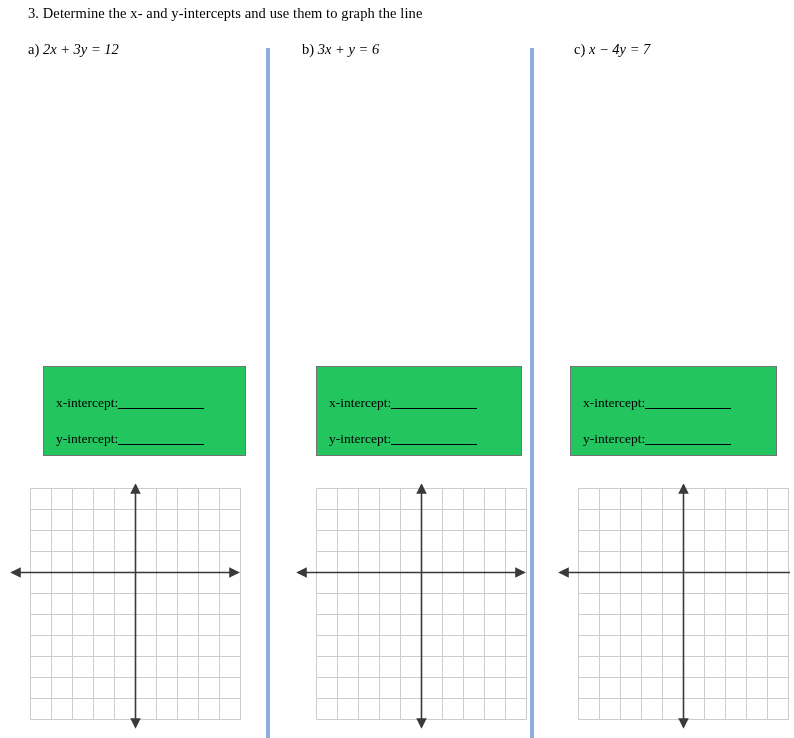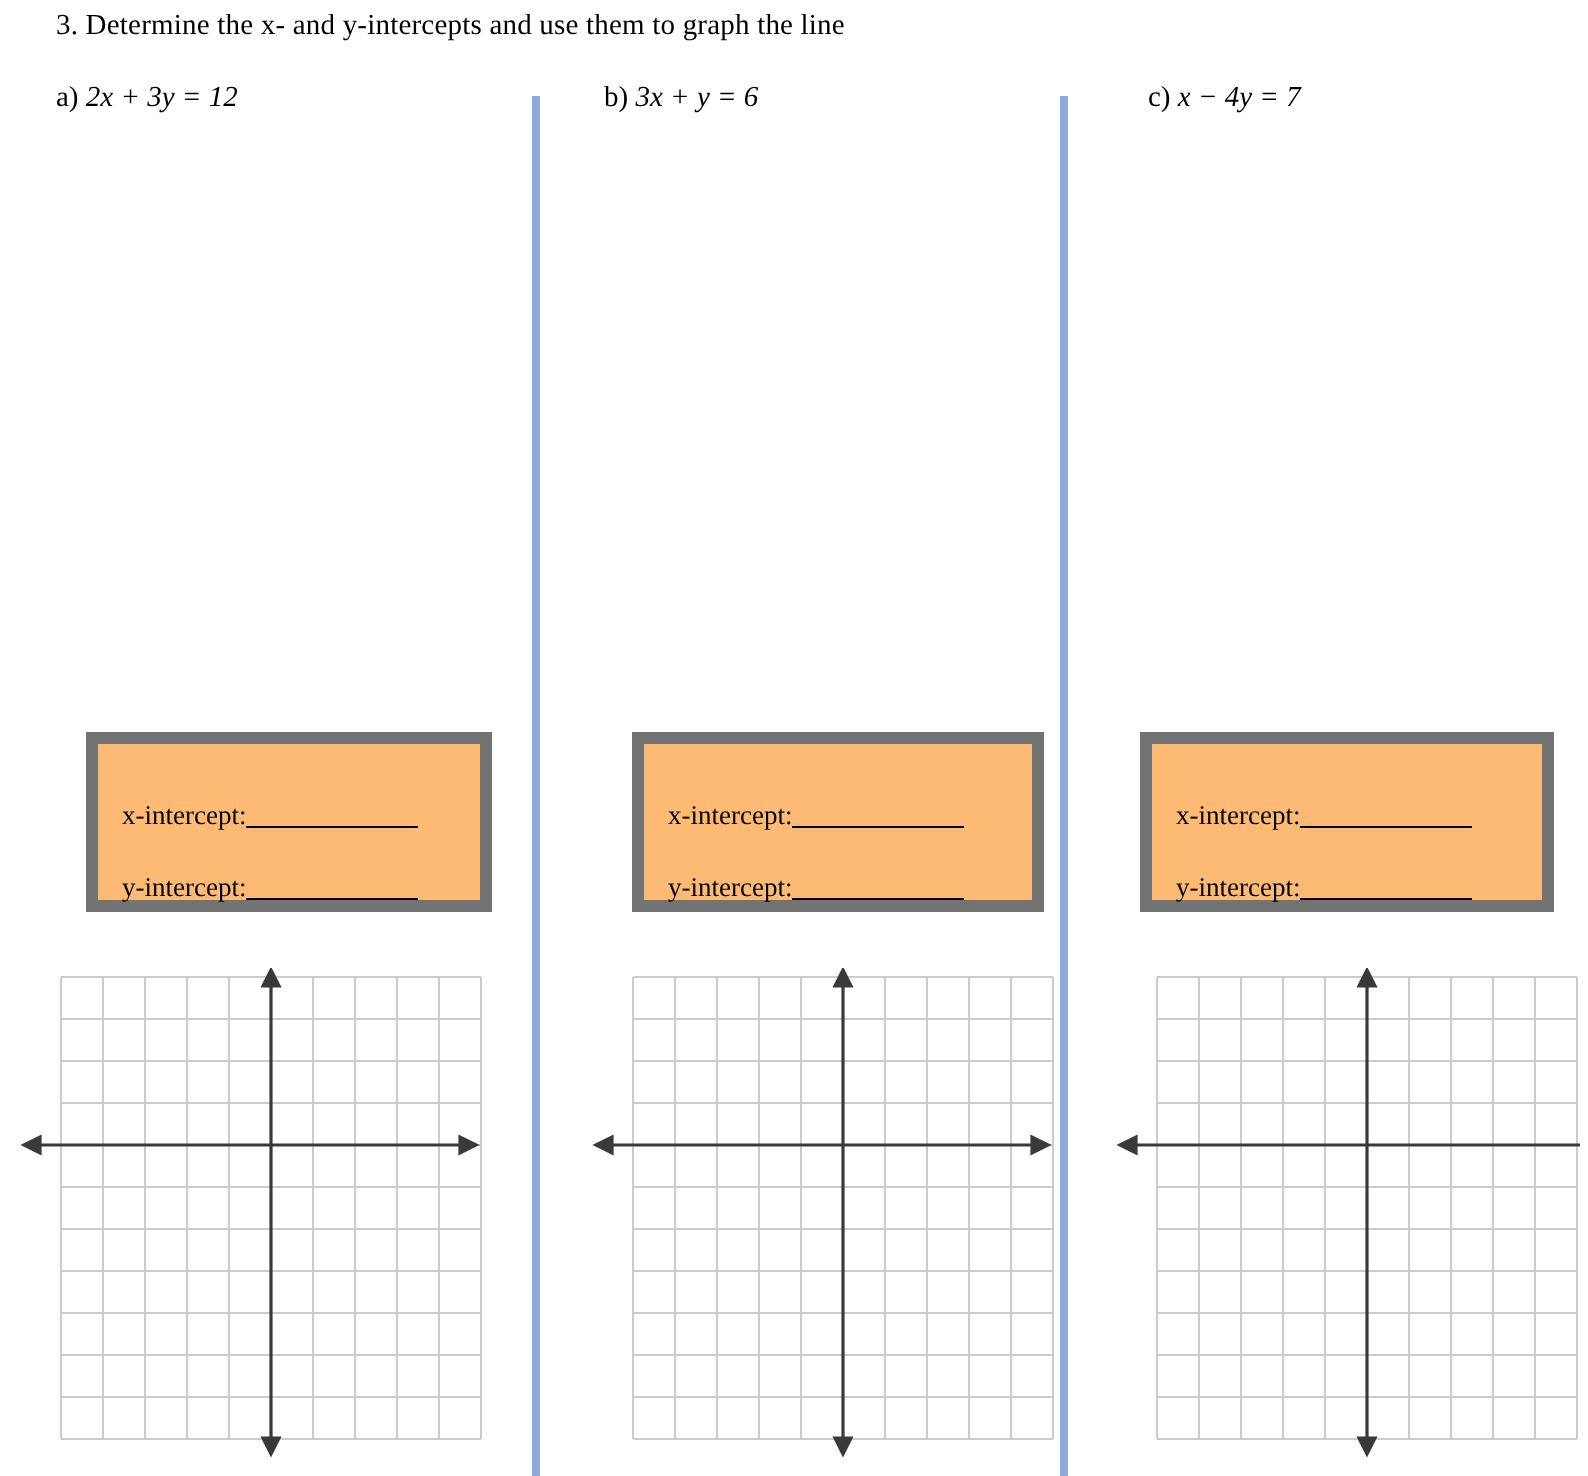--- a/index.html
+++ b/index.html
@@ -57,23 +57,23 @@
   }
   .eq .label { font-style: normal; }
   .eq .math { font-style: italic; }
 
   .answer-box {
     position: absolute;
     top: 366px;
     left: 41px;
     width: 203px;
     height: 90px;
-    border: 6px solid #737373;
+    border: 1px solid #737373;
     box-sizing: border-box;
-    background: #fdba74;
+    background: #22c55e;
   }
   .col-b .answer-box { left: 40px; width: 206px; }
   .col-c .answer-box { left: 22px; width: 207px; }
 
   .answer-line {
     position: absolute;
     font-size: 13.5px;
     white-space: nowrap;
   }
   .answer-line.x { left: 12px; top: 28px; }

